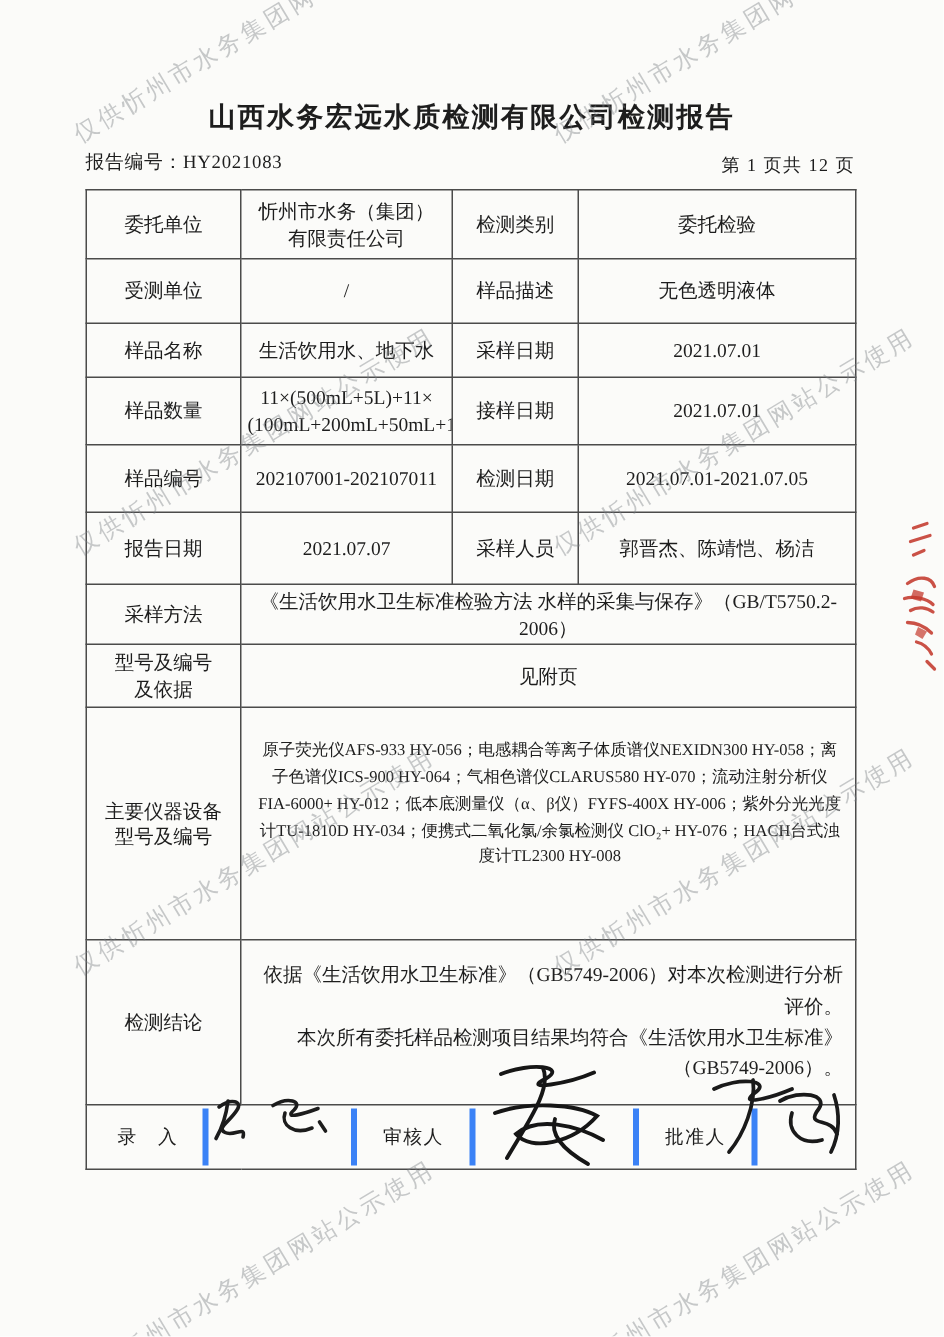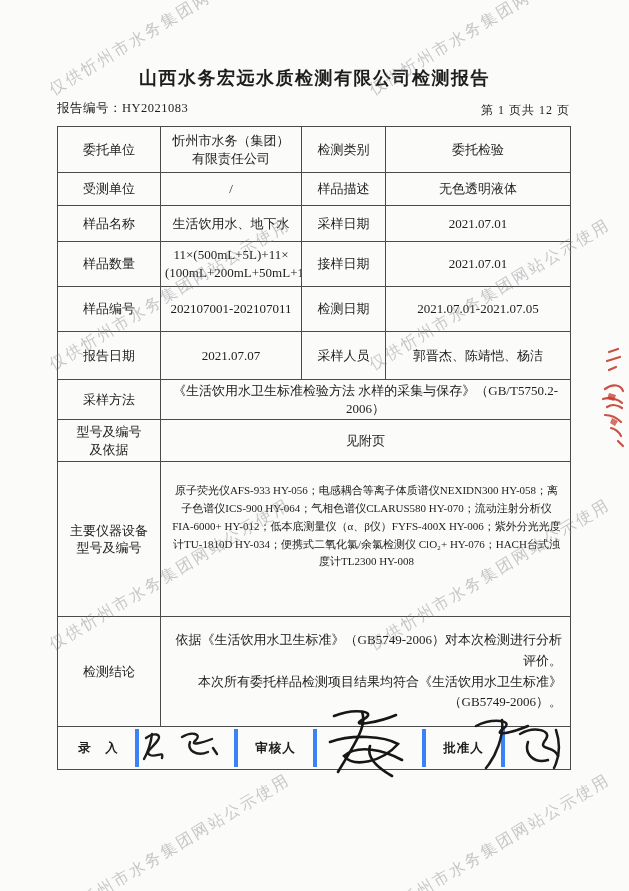--- a/index.html
+++ b/index.html
@@ -17,38 +17,38 @@
 
   table.main {
     position:absolute; left:57px; top:126px; width:513px;
     border-collapse:collapse; table-layout:fixed;padding-left:43px;
   }
   table.main td {
     border:1px solid #4b4b4b; font-size:13px; text-align:center;
     vertical-align:middle; padding:2px 4px; line-height:1.35; overflow:hidden;
   }
   .pre { white-space:pre-line; }
-  tr.r1{height:46px} tr.r2{height:33px} tr.r3{height:36px} tr.r4{height:45px}
+  tr.r1{height:46px} tr.r2{height:43px} tr.r3{height:36px} tr.r4{height:45px}
   tr.r5{height:45px} tr.r6{height:48px} tr.r7{height:31px} tr.r8{height:42px}
   tr.r9{height:155px} tr.r10{height:110px} tr.r11{height:38px}
   td.small { font-size:11.5px; }
   td.mid { font-size:12.5px; }
   tr.r9 td.val {
     text-align:center; vertical-align:top; padding:20px 8px 0 10px;
     font-size:11px; line-height:1.62;
   }
   tr.r10 td.val {
     text-align:right; vertical-align:top; padding:13px 8px 0 12px;
     font-size:13px; line-height:1.6;
   }
   td.sigrow-cell { padding:0; }
   .sigrow { display:flex; height:38px; }
   .sigrow > div {
     display:flex; align-items:center; justify-content:center;
-    font-size:12.5px; letter-spacing:1px;font-weight:bold;
+    font-size:12.5px; letter-spacing:1px;
   }
   .sigrow > div + div { border-left:4px solid #3b82f6; }
   .sw-a{width:73px}.sw-b{width:95px}.sw-c{width:75px}.sw-d{width:105px}.sw-e{width:75px}.sw-f{flex:1}
 
   .wm-layer { position:absolute; inset:0; pointer-events:none; z-index:5; }
   .wm {
     position:absolute; white-space:nowrap; font-size:16px; letter-spacing:2.5px;
     color:rgba(125,128,134,0.42); transform:translate(-50%,-50%) rotate(-31deg);
     font-family:"Liberation Serif", serif;
   }

